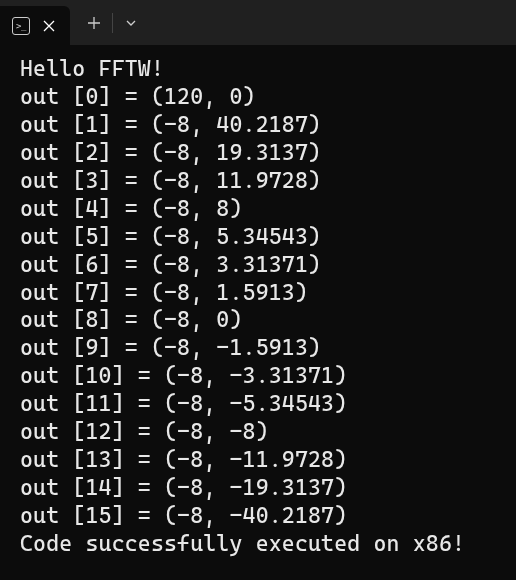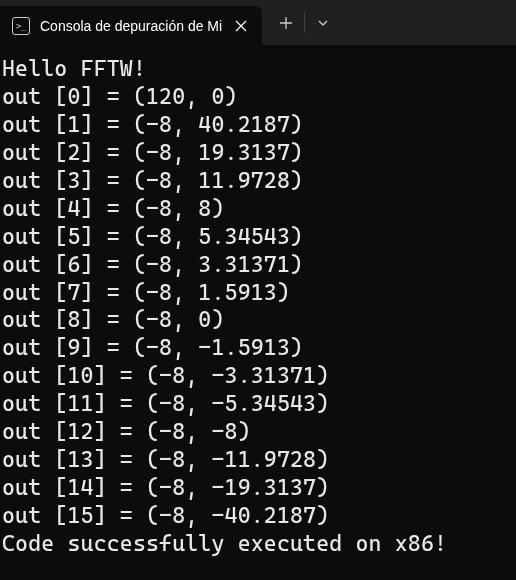--- a/index.html
+++ b/index.html
@@ -79,40 +79,39 @@
       justify-content: center;
       color: #cccccc;
     }
     .divider {
       width: 1px;
       height: 20px;
       background: #444;
       align-self: center;
     }
     .terminal-content {
-      padding: 10px 2px;
+      padding: 10px 20px;
       color: #e8e8e8;
       font-size: 22px;
       line-height: 1.27;
       letter-spacing: 0.2px;
       white-space: pre;
       font-family: 'Cascadia Mono', 'Consolas', monospace;
     }
     .out-line, .greet-line, .final-line {
       display: block;
     }
     svg { display: block; }
   </style>
 </head>
 <body>
 
 <div class="titlebar">
   <div class="tab">
     <span class="tab-icon">&gt;_</span>
-    <span class="tab-title">Consola de depuración de Mi</span>
     <span class="tab-close">
       <svg width="12" height="12" viewBox="0 0 12 12">
         <path d="M1 1 L11 11 M11 1 L1 11" stroke="#ffffff" stroke-width="1.3" fill="none"></path>
       </svg>
     </span>
   </div>
   <div class="tabbar-actions">
     <div class="action-btn">
       <svg width="14" height="14" viewBox="0 0 14 14">
         <path d="M7 1 L7 13 M1 7 L13 7" stroke="#cccccc" stroke-width="1.3" fill="none"></path>

